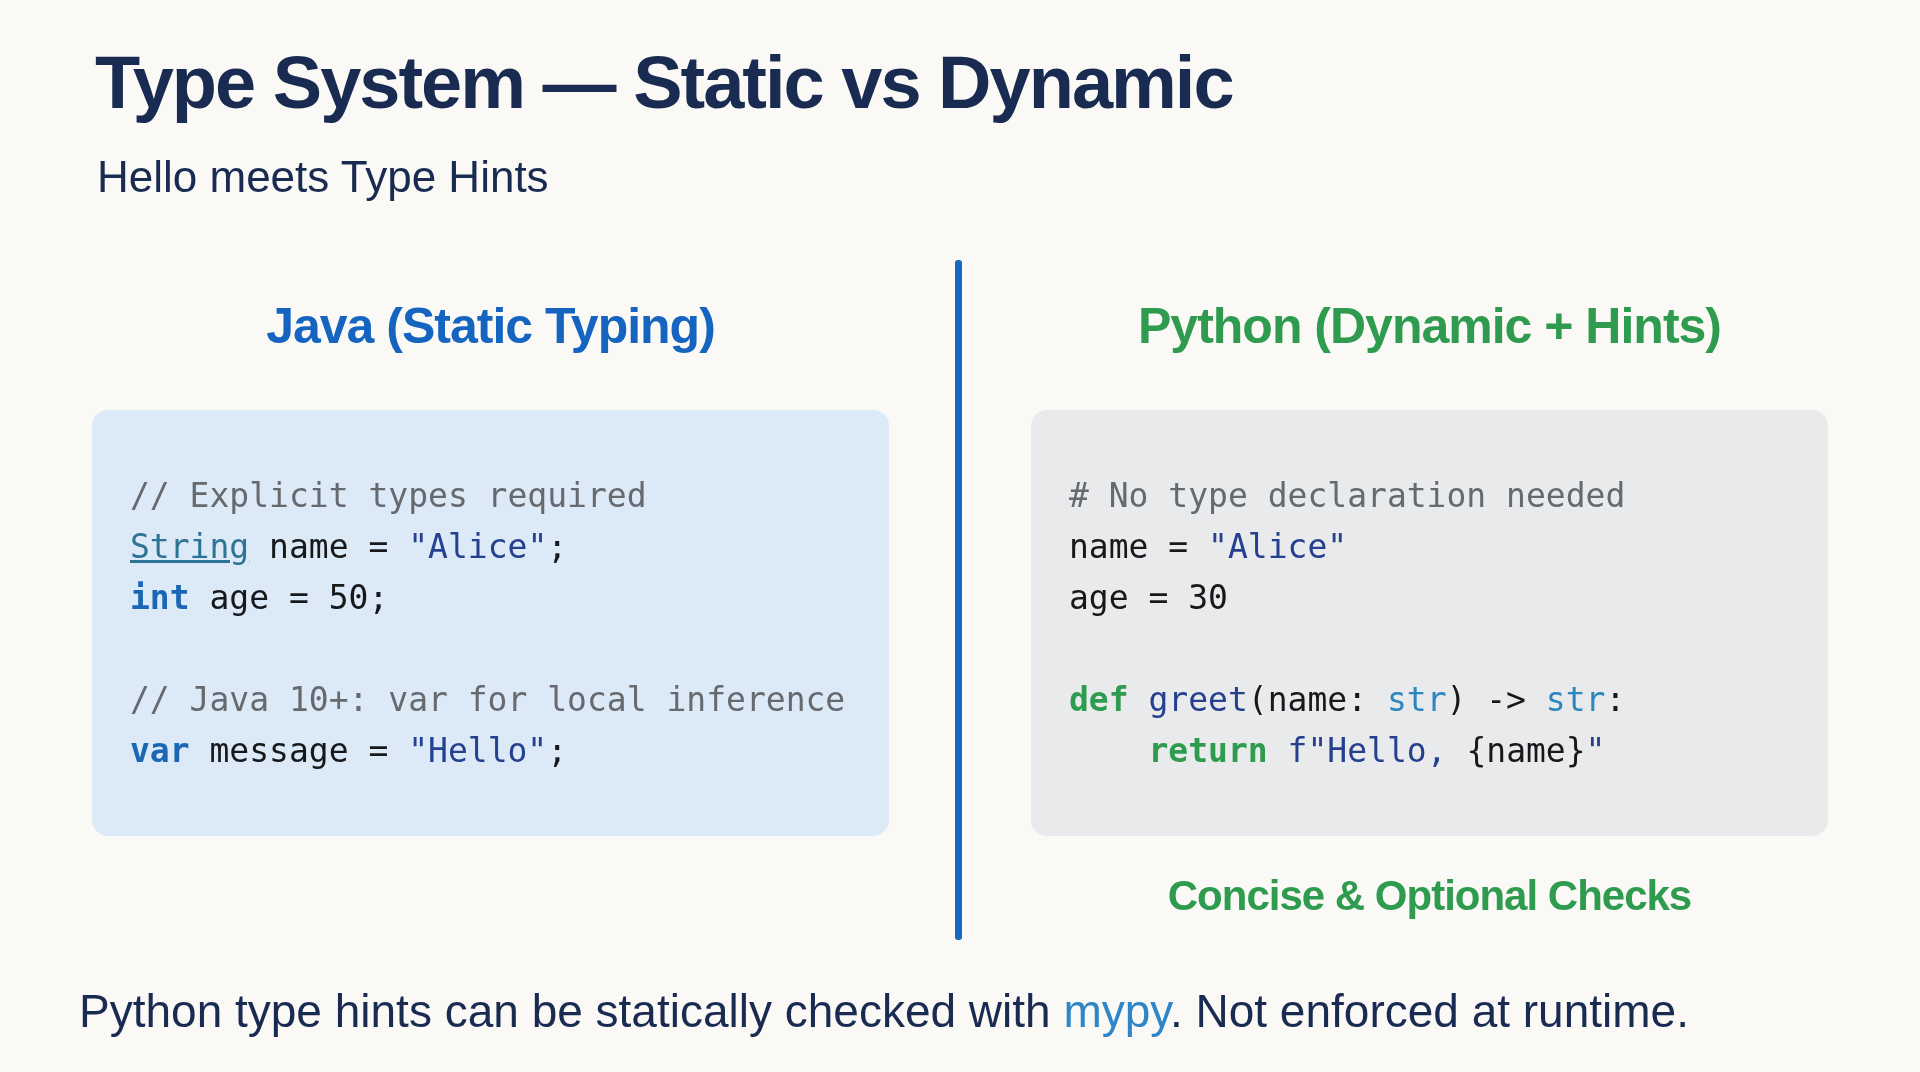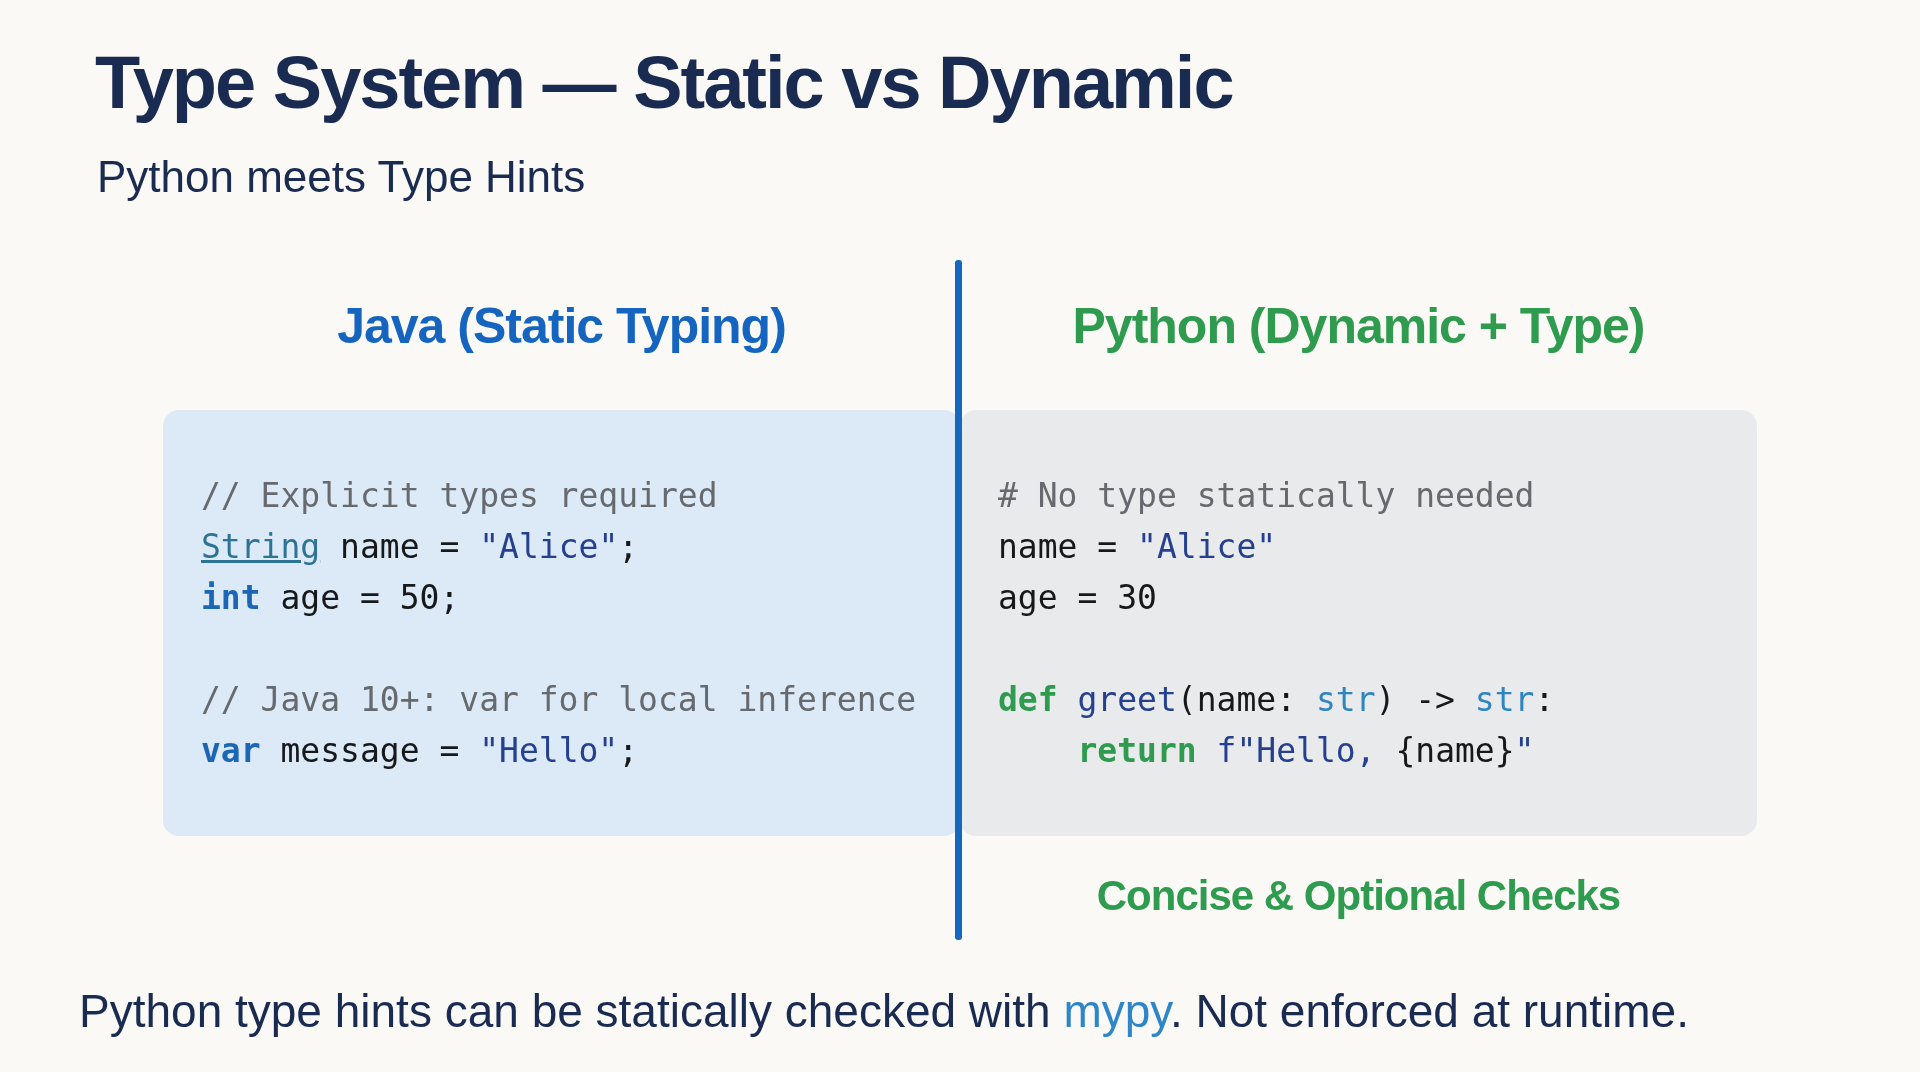--- a/index.html
+++ b/index.html
@@ -34,21 +34,21 @@
     font-weight: normal;
     color: var(--navy, #1a2b52);
     white-space: nowrap;
   }
   .columns {
     position: absolute;
     top: 296px;
     left: 0;
     width: 1920px;
     display: flex;
-    justify-content: center;
+    justify-content: space-between;
     padding: 0 92px;
     box-sizing: border-box;
   }
   .column {
     width: 797px;
     display: flex;
     flex-direction: column;
   }
   .col-header {
     text-align: center;
@@ -111,38 +111,38 @@
     white-space: nowrap;
   }
   .footer .mypy { color: var(--mypy-blue, #2e86c8); }
 </style>
 </head>
 <body>
 
 <div class="slide">
 
   <div class="title">Type System — Static vs Dynamic</div>
-  <div class="subtitle">Python meets Type Hints</div>
+  <div class="subtitle">Hello meets Type Hints</div>
 
   <div class="columns">
     <div class="column">
       <div class="col-header java">Java (Static Typing)</div>
       <div class="code-block java">
           <div class="code-line"><span class="tok-comment">// Explicit types required</span></div>
           <div class="code-line"><span class="tok-type-teal">String</span><span class="tok-plain"> name = </span><span class="tok-string">"Alice"</span><span class="tok-plain">;</span></div>
           <div class="code-line"><span class="tok-keyword-blue">int</span><span class="tok-plain"> age = 50;</span></div>
           <div class="code-line">&nbsp;</div>
           <div class="code-line"><span class="tok-comment">// Java 10+: var for local inference</span></div>
           <div class="code-line"><span class="tok-keyword-blue">var</span><span class="tok-plain"> message = </span><span class="tok-string">"Hello"</span><span class="tok-plain">;</span></div>
         </div>
     </div>
     <div class="column">
-      <div class="col-header python">Python (Dynamic + Type)</div>
+      <div class="col-header python">Python (Dynamic + Hints)</div>
       <div class="code-block python">
-          <div class="code-line"><span class="tok-comment"># No type statically needed</span></div>
+          <div class="code-line"><span class="tok-comment"># No type declaration needed</span></div>
           <div class="code-line"><span class="tok-plain">name = </span><span class="tok-string">"Alice"</span></div>
           <div class="code-line"><span class="tok-plain">age = 30</span></div>
           <div class="code-line">&nbsp;</div>
           <div class="code-line"><span class="tok-keyword-green">def</span><span class="tok-plain"> </span><span class="tok-func">greet</span><span class="tok-plain">(name: </span><span class="tok-type-blue">str</span><span class="tok-plain">) -&gt; </span><span class="tok-type-blue">str</span><span class="tok-plain">:</span></div>
           <div class="code-line"><span class="tok-plain">    </span><span class="tok-keyword-green">return</span><span class="tok-plain"> </span><span class="tok-string">f"Hello, </span><span class="tok-plain">{name}</span><span class="tok-string">"</span></div>
         </div>
       <div class="caption python">Concise &amp; Optional Checks</div>
     </div>
   </div>
 

